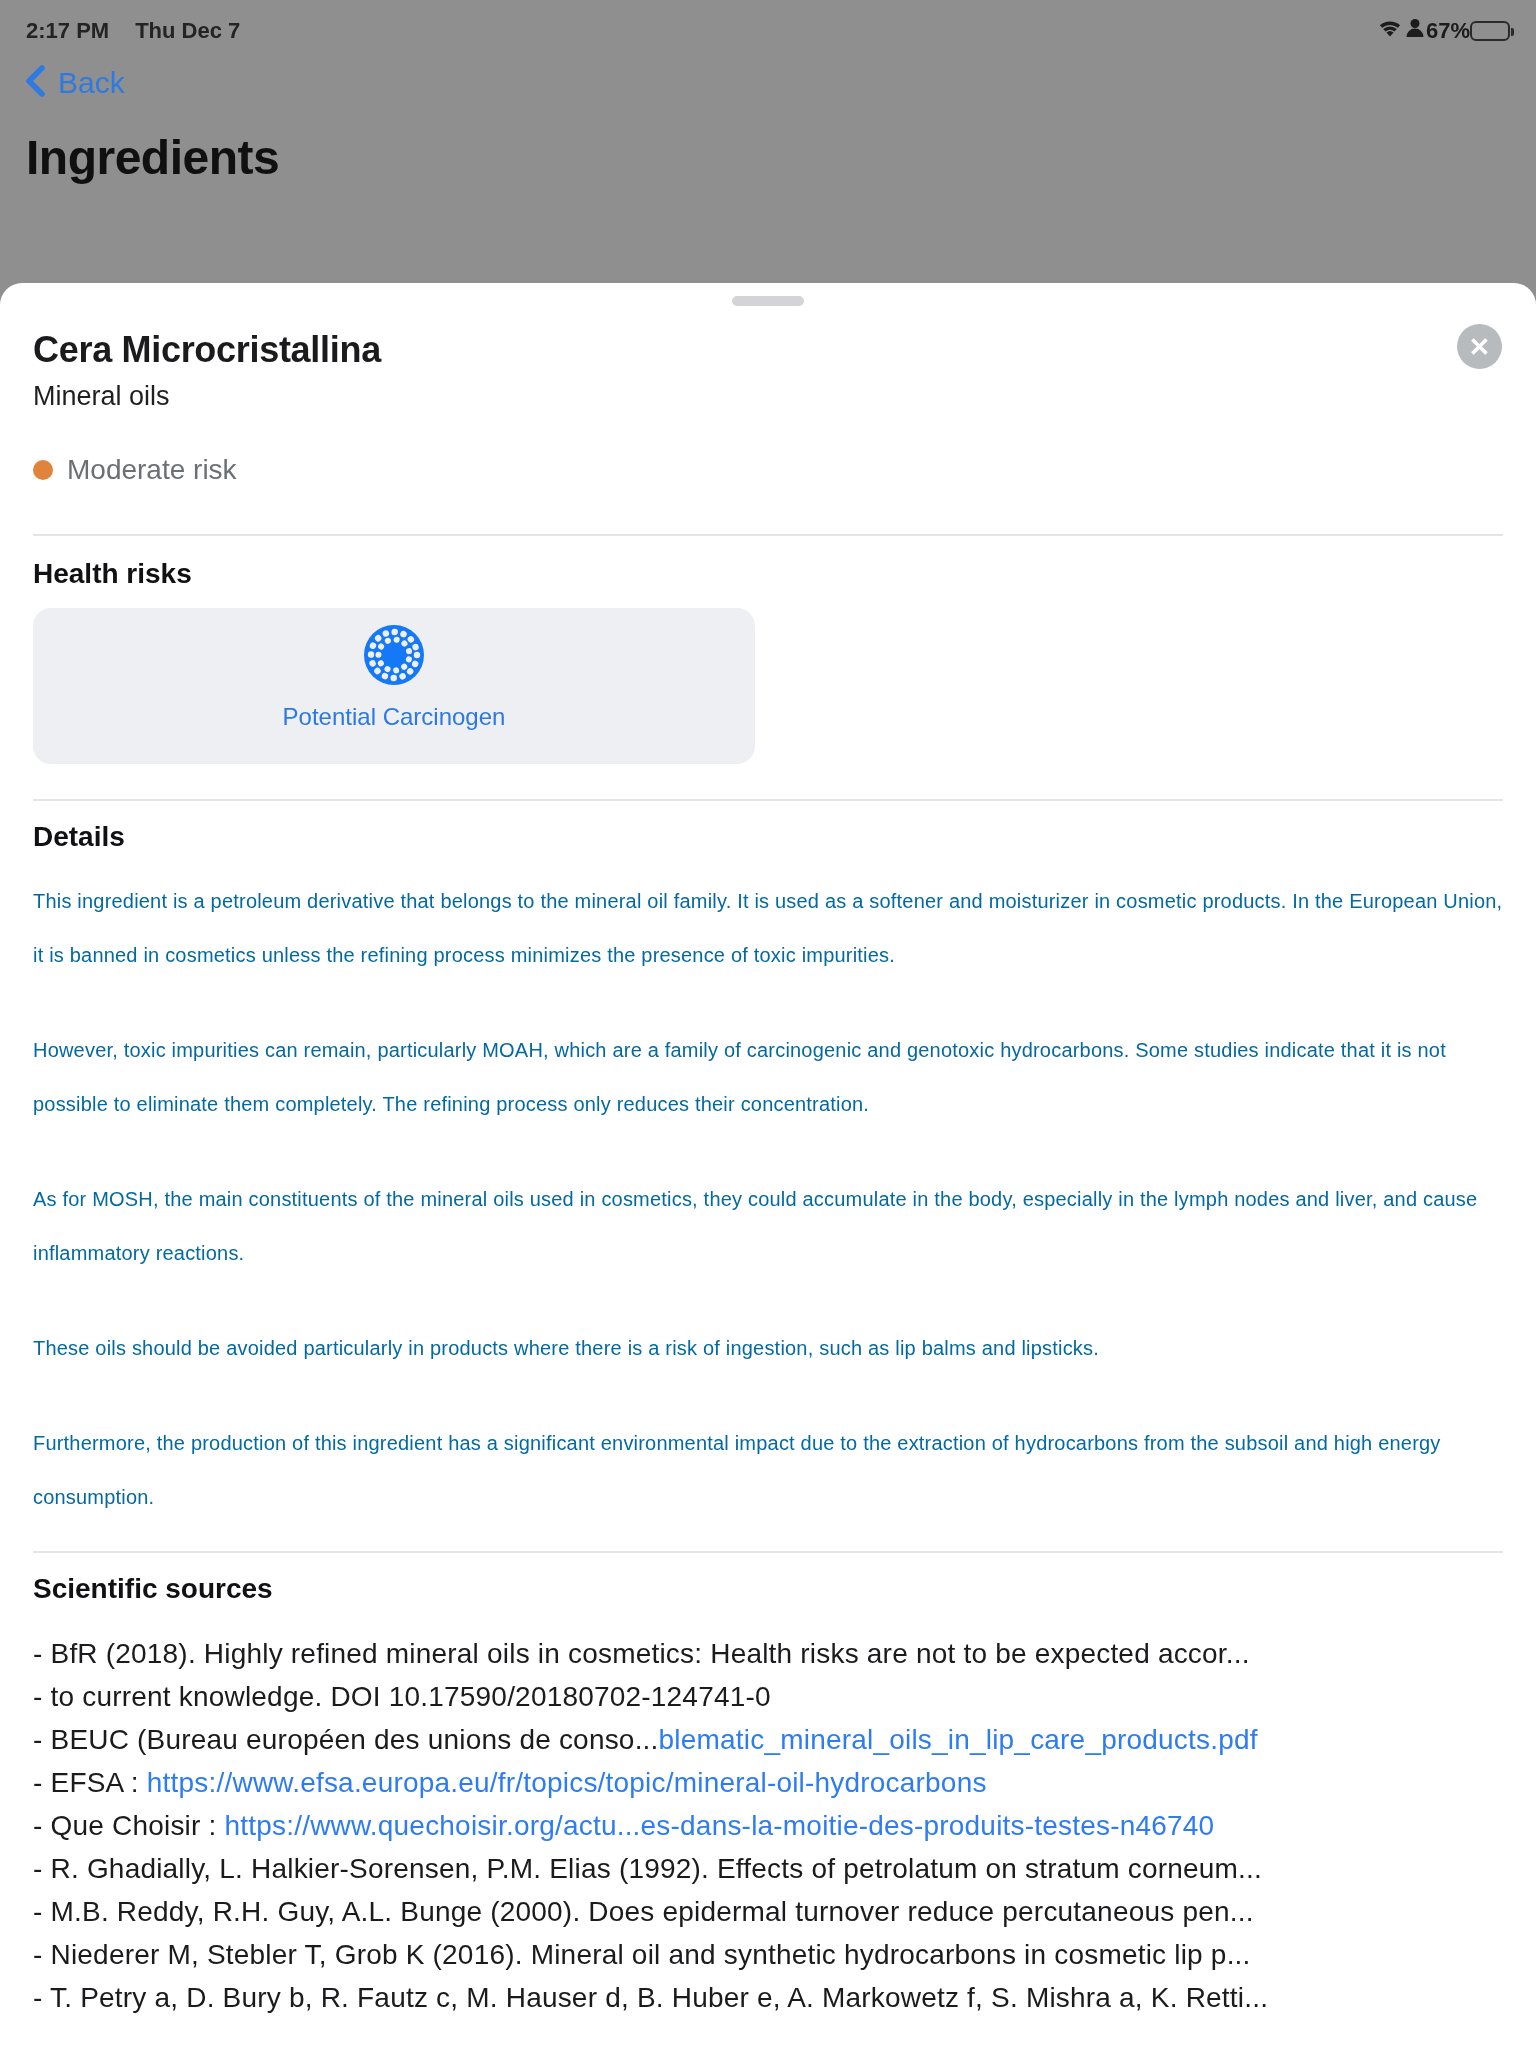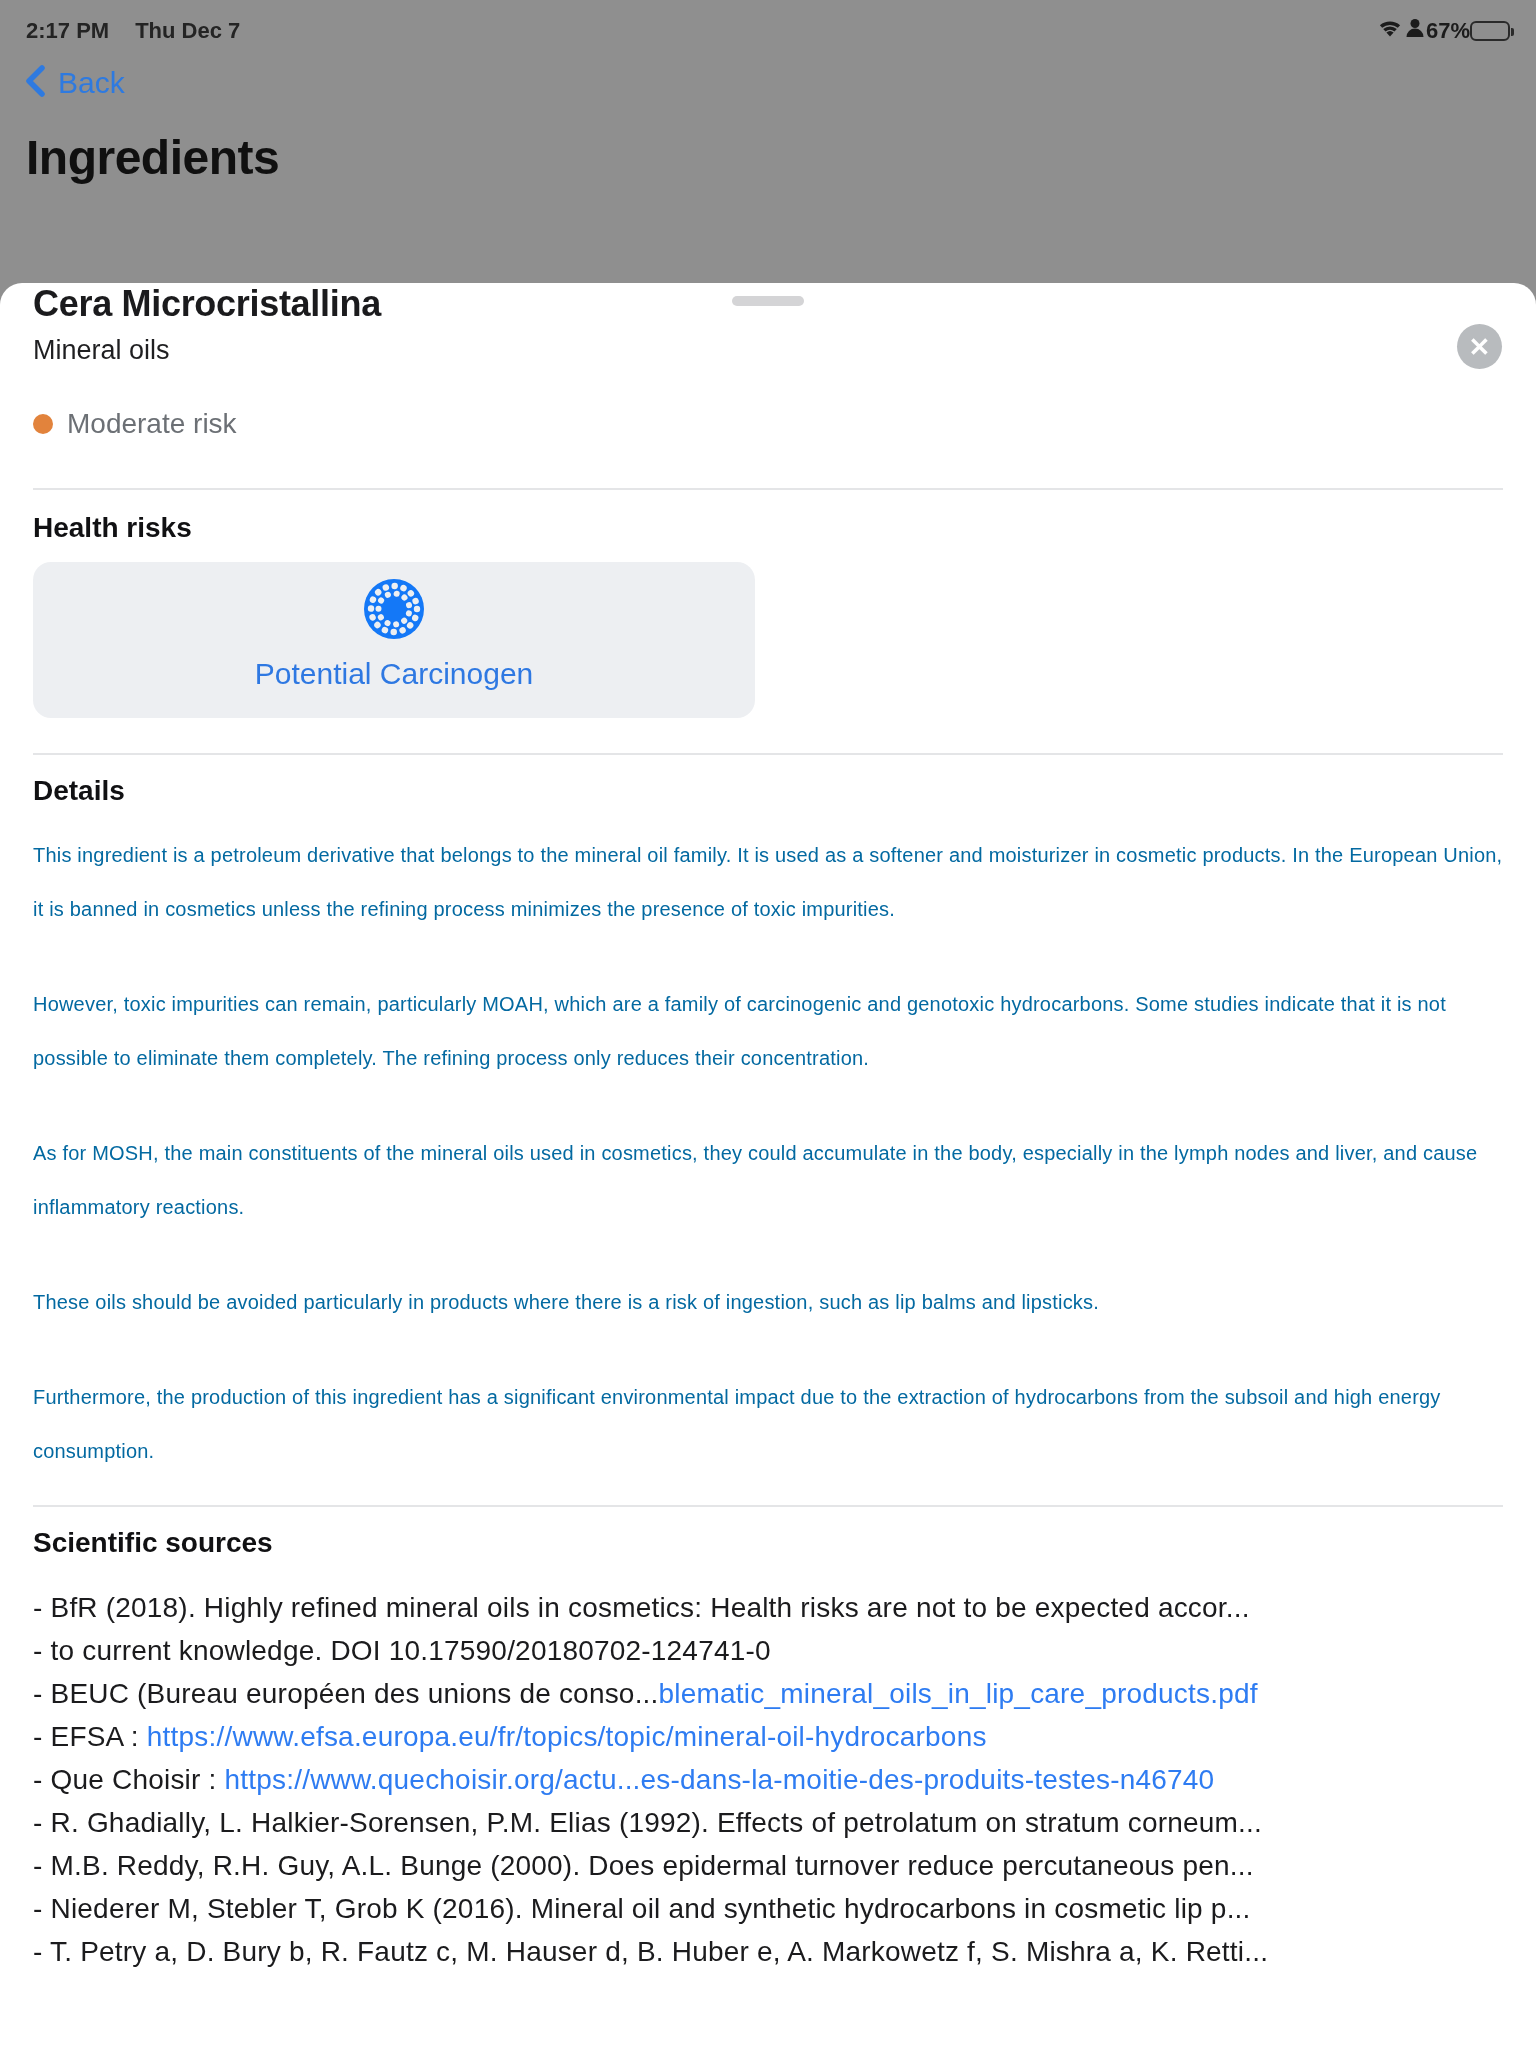--- a/index.html
+++ b/index.html
@@ -38,21 +38,21 @@
     position:absolute; top:13px; left:50%; transform:translateX(-50%);
     width:72px; height:10px; border-radius:5px; background:#d4d4d6; cursor:grab;
   }
   .close-btn {
     position:absolute; top:41px; right:34px; width:45px; height:45px;
     border-radius:50%; background:#b8bbbe; border:none; cursor:pointer;
     display:flex; align-items:center; justify-content:center;
   }
   .close-x { color:#ffffff; font-size:26px; font-weight:700; line-height:1; }
 
-  .sheet-title { font-size:36px; font-weight:700; color:#1b1b1d; letter-spacing:-0.3px; }
+  .sheet-title { padding-top:46px; font-size:36px; font-weight:700; color:#1b1b1d; letter-spacing:-0.3px; }
   .sheet-subtitle { margin-top:10px; font-size:27px; color:#1f1f21; }
 
   .risk-row { margin-top:42px; display:flex; align-items:center; gap:14px; }
   .risk-dot { width:20px; height:20px; border-radius:50%; background:#e2833c; }
   .risk-label { font-size:28px; color:#6c7075; }
 
   .divider { height:2px; background:#e4e5e7; border:none; }
   .div-1 { margin-top:48px; }
   .div-2 { margin-top:35px; }
   .div-3 { margin-top:27px; }
@@ -61,21 +61,21 @@
   .h-risks { margin-top:22px; }
   .h-details { margin-top:20px; }
   .h-sources { margin-top:20px; }
 
   .risk-card {
     margin-top:18px; width:722px; height:156px; border-radius:18px;
     background:#edeff2; display:flex; flex-direction:column; align-items:center;
     cursor:pointer;
   }
   .risk-card svg { margin-top:15px; }
-  .risk-card-label { margin-top:16px; font-size:30px; color:#2e78e2; }
+  .risk-card-label { margin-top:16px; font-size:24px; color:#2e78e2; }
 
   .details-body { margin-top:21px; }
   .details-body p {
     font-size:20px; line-height:54px; color:#0369a1; letter-spacing:0.2px;
     margin-bottom:41px;
   }
   .details-body p:last-child { margin-bottom:0; }
 
   .sources-list { margin-top:27px; }
   .source-row {

